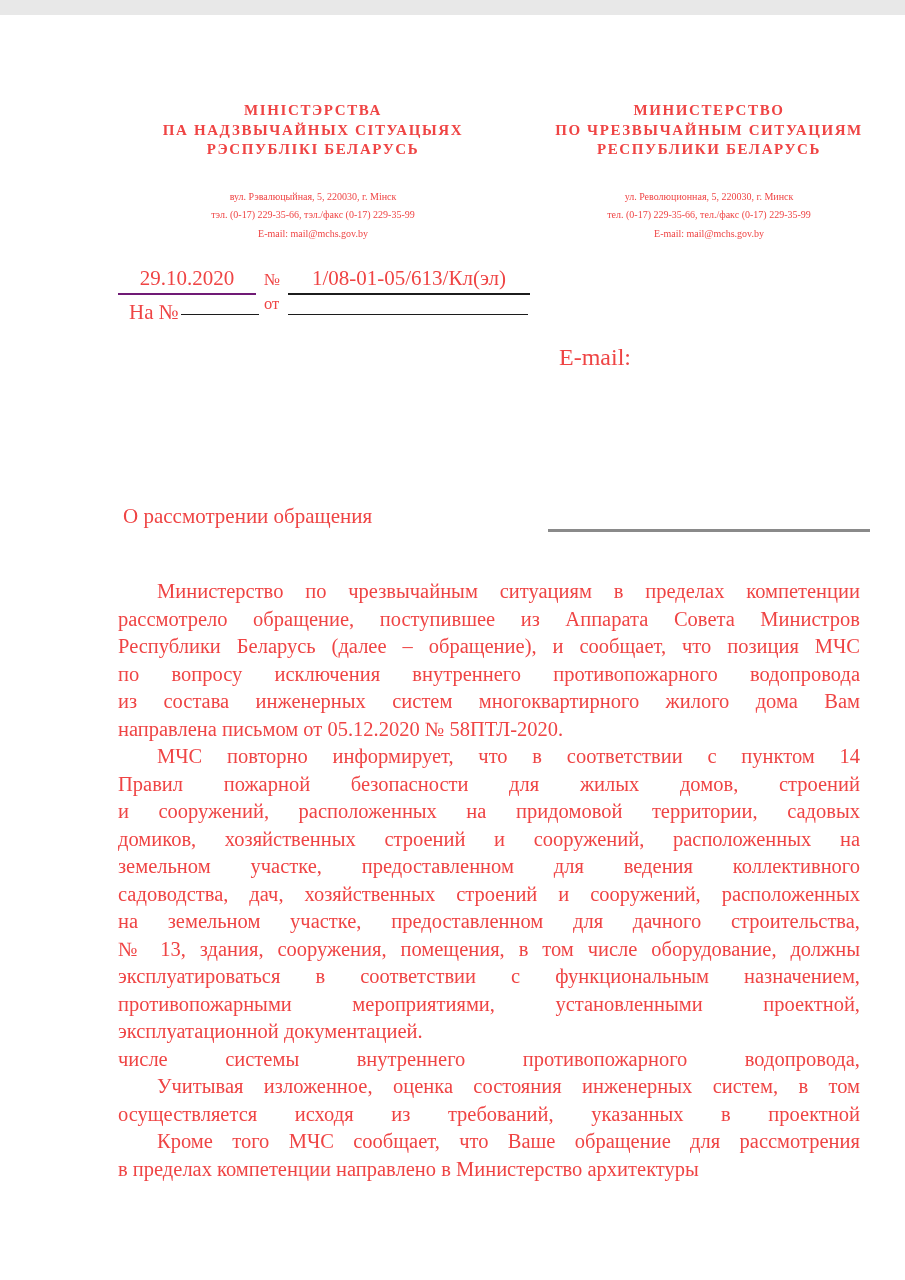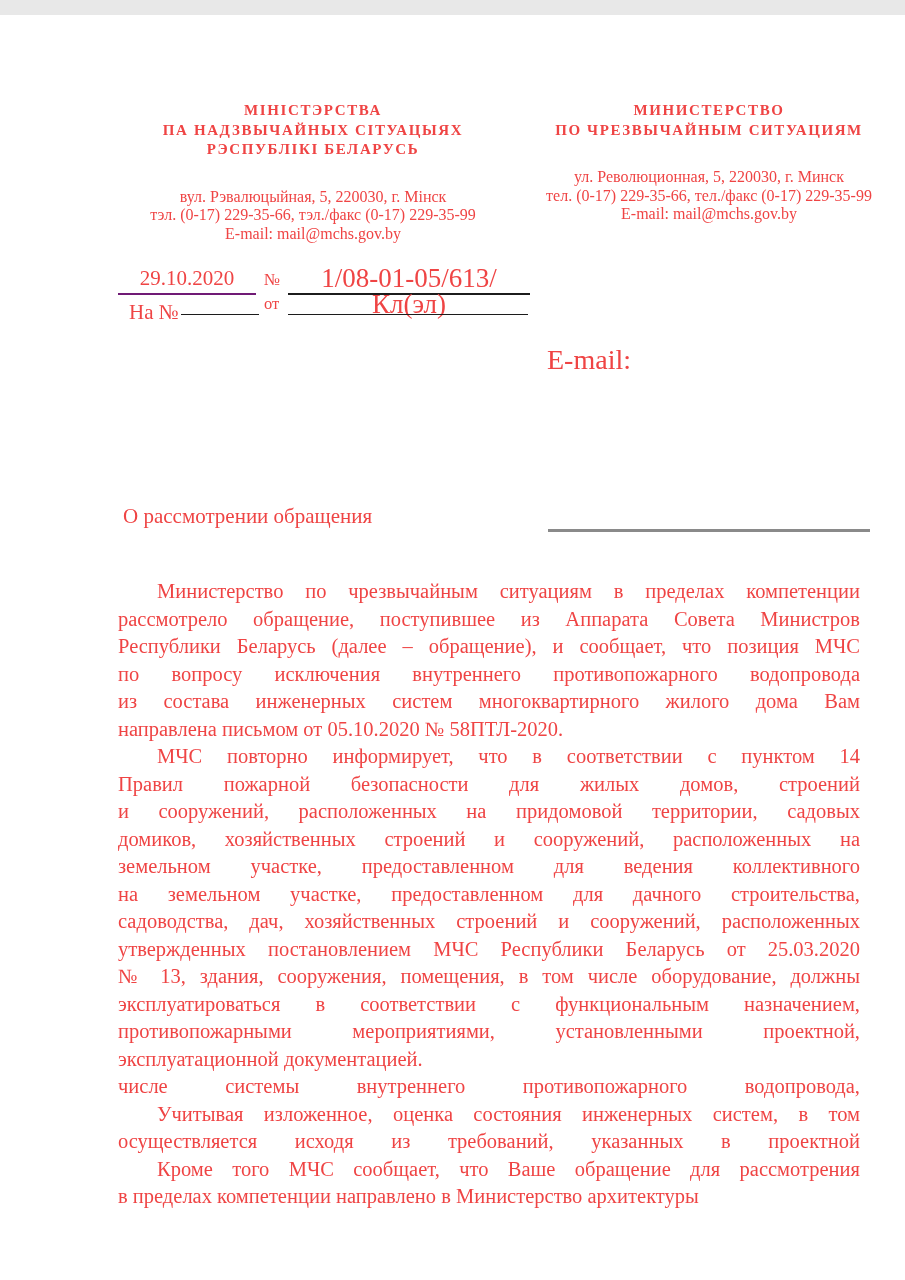--- a/index.html
+++ b/index.html
@@ -7,33 +7,33 @@
     position:relative;width:905px;height:1280px;margin:15px auto;
     background:#ffffff;color:#ef4444;overflow:hidden;
     font-family:"Liberation Serif","DejaVu Serif",serif;
   }
   
   .lh-col{position:absolute;top:86px;text-align:center;}
   #lh-left{left:138px;width:350px;}
   #lh-right{left:530px;width:358px;}
   .org-line{font-weight:bold;font-size:15px;line-height:19.5px;letter-spacing:1.6px;white-space:nowrap;}
   .addr{margin-top:28px;}
-  .addr-line{font-size:16px;line-height:18.5px;white-space:nowrap;}
+  .addr-line{font-size:10px;line-height:18.5px;white-space:nowrap;}
   
   .date-field{position:absolute;left:118px;top:250px;width:138px;height:28px;
     border-bottom:2px solid #701a75;text-align:center;font-size:21px;line-height:26px;}
   .number-sign{position:absolute;left:264px;top:255px;font-size:17px;}
   .number-field{position:absolute;left:288px;top:250px;width:242px;height:28px;
-    border-bottom:2px solid #1c1c1c;text-align:center;font-size:27px;line-height:26px;}
+    border-bottom:2px solid #1c1c1c;text-align:center;font-size:21px;line-height:26px;}
   .reply-label{position:absolute;left:129px;top:285px;font-size:21px;}
   .blank-short{position:absolute;left:181px;top:283px;width:78px;height:16px;border-bottom:1.5px solid #1c1c1c;}
   .from-label{position:absolute;left:264px;top:279px;font-size:16.5px;text-align:center;}
   .blank-long{position:absolute;left:288px;top:283px;width:240px;height:16px;border-bottom:1.5px solid #1c1c1c;}
   
-  .email-label{position:absolute;left:547px;top:329px;font-size:28px;}
+  .email-label{position:absolute;left:559px;top:329px;font-size:24px;}
   .subject{position:absolute;left:123px;top:489px;font-size:21px;}
   .subject-underline{position:absolute;left:548px;top:514px;width:322px;height:3px;background:#8a8a8a;}
   
   .letter-body{position:absolute;left:118px;top:563px;width:742px;font-size:20.5px;line-height:27.5px;}
   .line{text-align:justify;text-align-last:justify;}
   .line.first{text-indent:39px;}
   .line.last{text-align-last:left;}
 </style>
 </head>
 <body>
@@ -50,20 +50,21 @@
         <div class="addr-line">вул. Рэвалюцыйная, 5, 220030, г. Мінск</div>
         <div class="addr-line">тэл. (0-17) 229-35-66, тэл./факс (0-17) 229-35-99</div>
         <div class="addr-line">E-mail: mail@mchs.gov.by</div>
       </div>
   </div>
 
   <div class="lh-col" id="lh-right">
     <div class="org">
         <div class="org-line">МИНИСТЕРСТВО</div>
         <div class="org-line">ПО ЧРЕЗВЫЧАЙНЫМ СИТУАЦИЯМ</div>
+        <div class="org-line">РЕСПУБЛИКИ БЕЛАРУСЬ</div>
       </div>
     <div class="addr">
         <div class="addr-line">ул. Революционная, 5, 220030, г. Минск</div>
         <div class="addr-line">тел. (0-17) 229-35-66, тел./факс (0-17) 229-35-99</div>
         <div class="addr-line">E-mail: mail@mchs.gov.by</div>
       </div>
   </div>
 
   <div class="date-field">29.10.2020</div>
   <span class="number-sign">№</span>
@@ -78,31 +79,30 @@
   <div class="subject">О рассмотрении обращения</div>
   <div class="subject-underline"></div>
 
   <div class="letter-body" id="letter-body">
       <div class="para">
         <div class="line first">Министерство по чрезвычайным ситуациям в пределах компетенции</div>
         <div class="line">рассмотрело обращение, поступившее из Аппарата Совета Министров</div>
         <div class="line">Республики Беларусь (далее – обращение), и сообщает, что позиция МЧС</div>
         <div class="line">по вопросу исключения внутреннего противопожарного водопровода</div>
         <div class="line">из состава инженерных систем многоквартирного жилого дома Вам</div>
-        <div class="line last">направлена письмом от 05.10.2020 № 58ПТЛ-2020.</div>
+        <div class="line last">направлена письмом от 05.12.2020 № 58ПТЛ-2020.</div>
       </div>
       <div class="para">
         <div class="line first">МЧС повторно информирует, что в соответствии с пунктом 14</div>
         <div class="line">Правил пожарной безопасности для жилых домов, строений</div>
         <div class="line">и сооружений, расположенных на придомовой территории, садовых</div>
         <div class="line">домиков, хозяйственных строений и сооружений, расположенных на</div>
         <div class="line">земельном участке, предоставленном для ведения коллективного</div>
+        <div class="line">садоводства, дач, хозяйственных строений и сооружений, расположенных</div>
         <div class="line">на земельном участке, предоставленном для дачного строительства,</div>
-        <div class="line">садоводства, дач, хозяйственных строений и сооружений, расположенных</div>
-        <div class="line">утвержденных постановлением МЧС Республики Беларусь от 25.03.2020</div>
         <div class="line">№ 13, здания, сооружения, помещения, в том числе оборудование, должны</div>
         <div class="line">эксплуатироваться в соответствии с функциональным назначением,</div>
         <div class="line">противопожарными мероприятиями, установленными проектной,</div>
         <div class="line last">эксплуатационной документацией.</div>
       </div>
       <div class="para">
         <div class="line">числе системы внутреннего противопожарного водопровода,</div>
         <div class="line first">Учитывая изложенное, оценка состояния инженерных систем, в том</div>
         <div class="line">осуществляется исходя из требований, указанных в проектной</div>
       </div>

